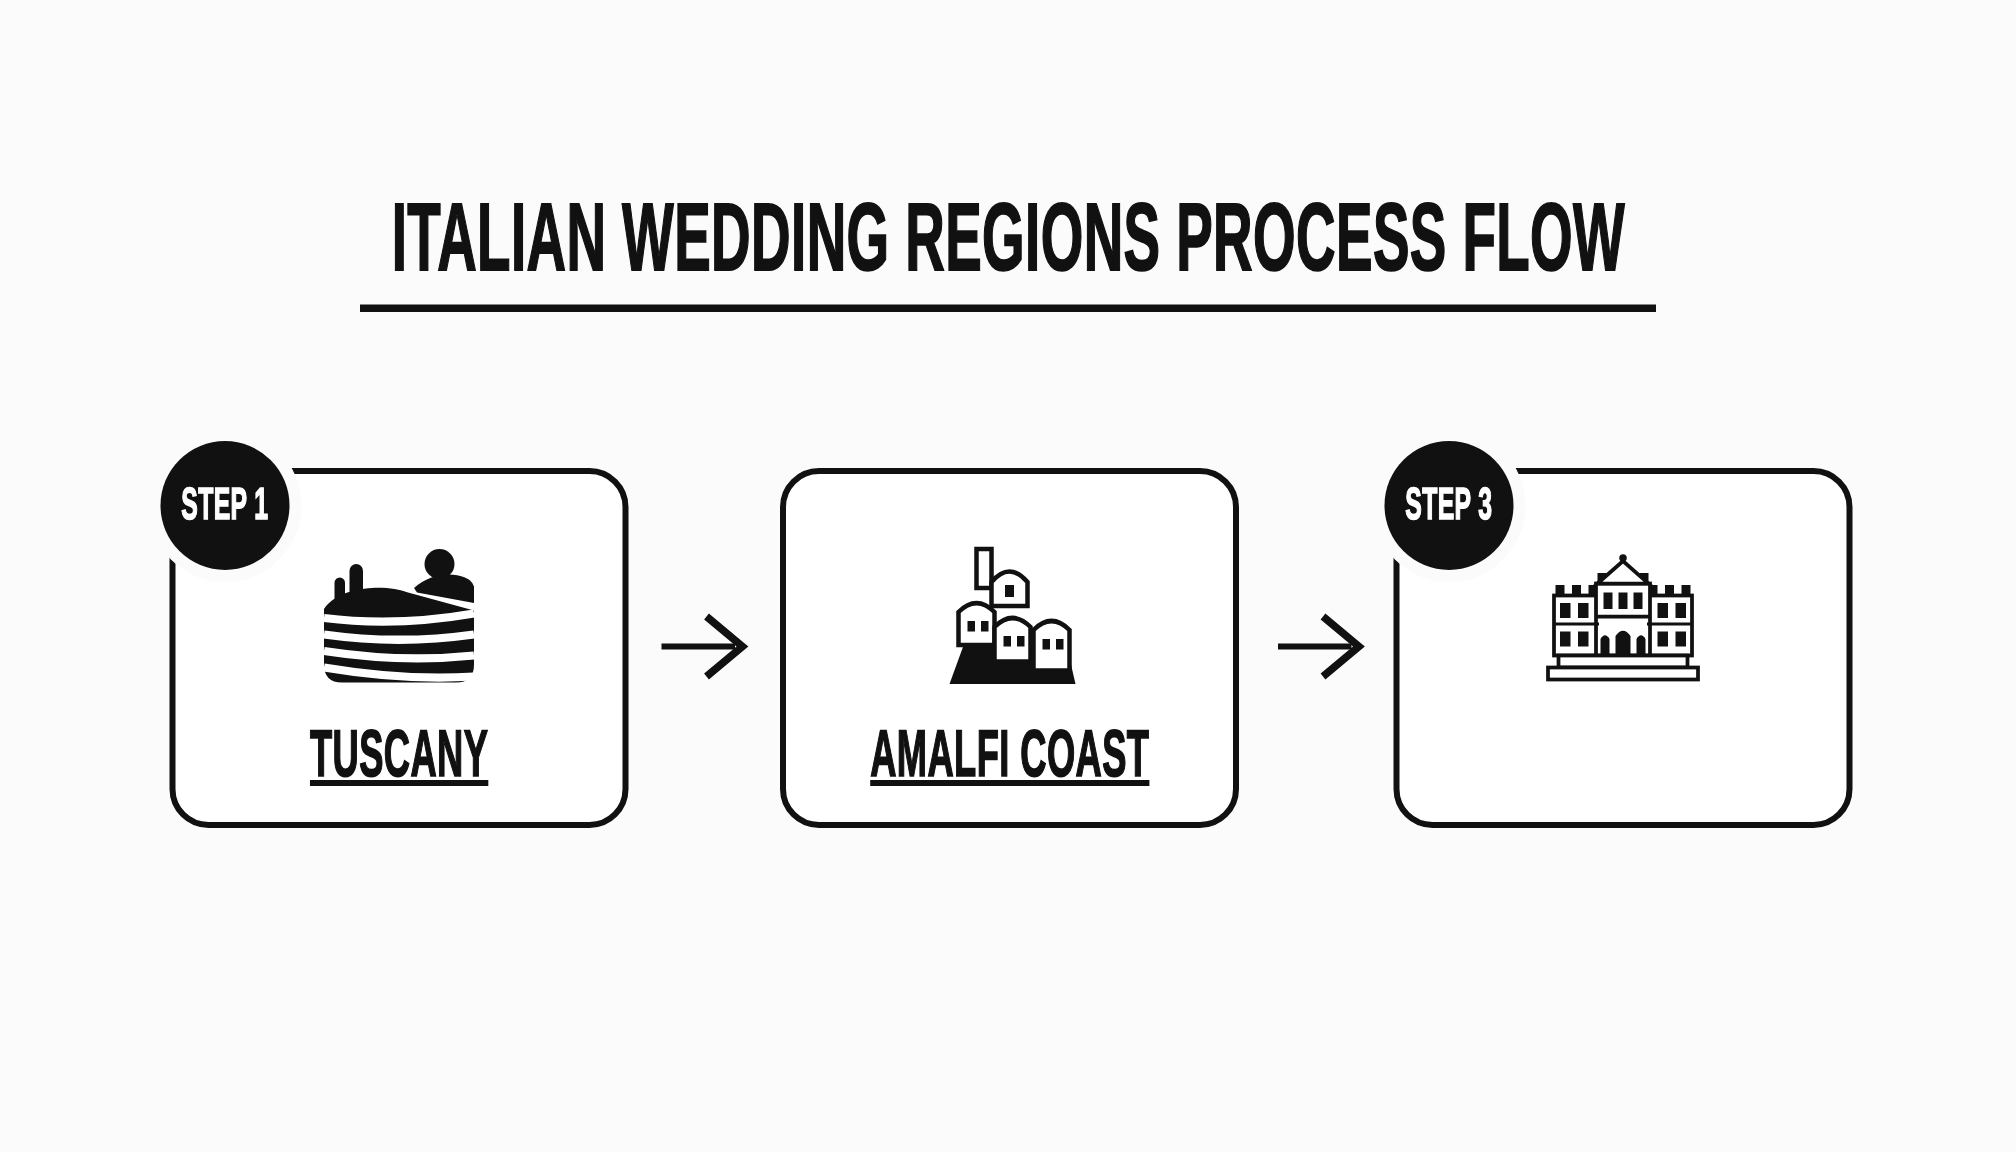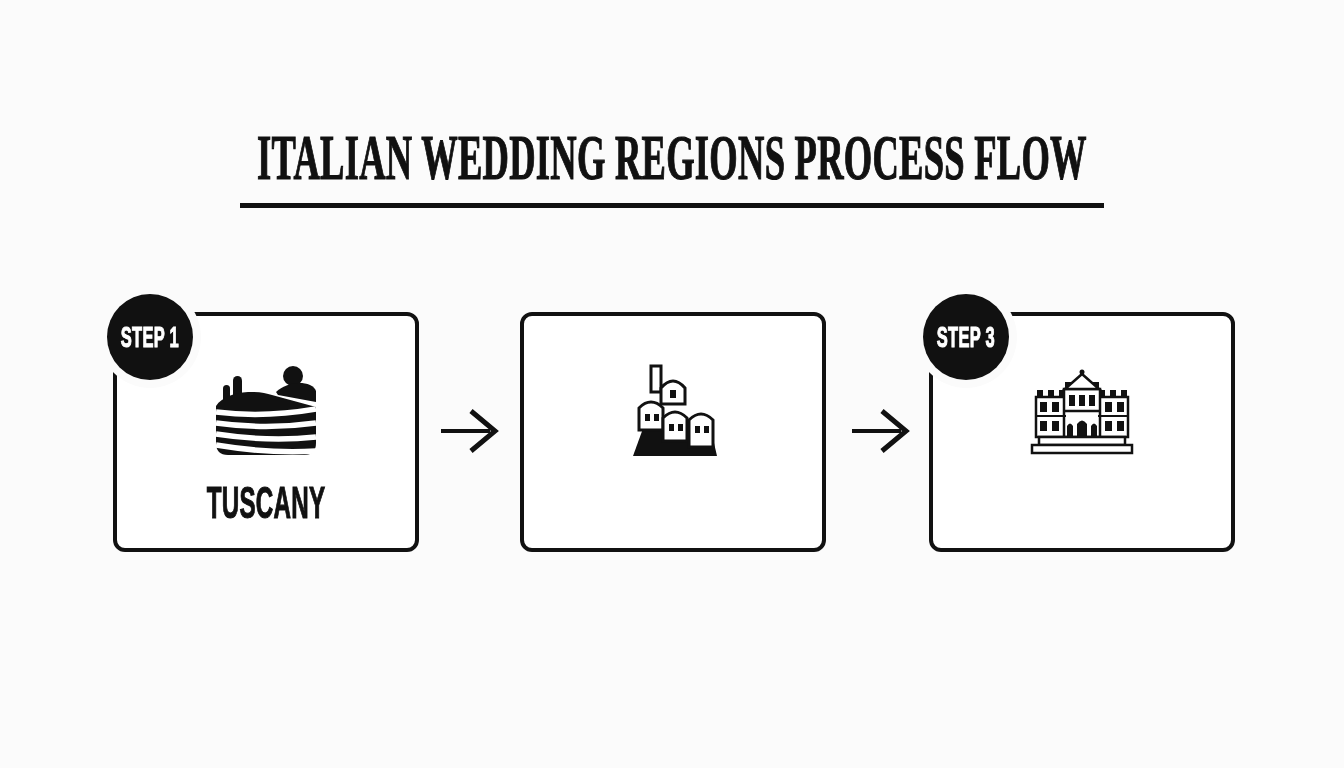--- a/index.html
+++ b/index.html
@@ -34,35 +34,34 @@
     font-weight:700;
     letter-spacing:0.5px;
     -webkit-text-stroke:1.2px currentColor;
   }
   .title{
     position:absolute;top:126px;left:0;width:1344px;height:64px;
     margin:0;
     display:flex;justify-content:center;align-items:flex-end;
     font-size:64px;line-height:64px;
     color:var(--ink);
-    font-family:Liberation Serif, serif;
   }
   .title-underline{
     position:absolute;top:203px;left:50%;
     transform:translateX(-50%);
     width:864px;height:5px;
     background:var(--ink);
   }
   .card{
     position:absolute;top:312px;
     width:306px;height:240px;
     box-sizing:border-box;
     background:var(--card-bg);
     border:4px solid var(--ink);
-    border-radius:12px;
+    border-radius:26px;
   }
   .card-1{left:113px;}
   .card-2{left:520px;}
   .card-3{left:929px;}
   .badge{
     position:absolute;left:-10px;top:-22px;
     width:86px;height:86px;border-radius:50%;
     background:var(--ink);color:#ffffff;
     display:flex;align-items:center;justify-content:center;
     font-size:30px;line-height:30px;
@@ -70,20 +69,21 @@
   }
   .icon-wrap{
     position:absolute;top:48px;left:50%;
     transform:translateX(-50%);
   }
   .card-label{
     position:absolute;top:165px;left:0;width:100%;height:44px;
     display:flex;justify-content:center;
     font-size:44px;line-height:44px;
     color:var(--ink);
+    text-decoration:underline;
   }
   .arrow{
     position:absolute;top:406px;width:62px;height:50px;
   }
   .arrow-1{left:438px;}
   .arrow-2{left:849px;}
   svg{display:block;}
 </style>
 </head>
 <body>
@@ -135,20 +135,23 @@
         <rect x="22" y="50" width="5" height="7" fill="#111"></rect>
         <rect x="31" y="50" width="5" height="7" fill="#111"></rect>
         <path d="M40,77 L40,54 Q52,42 64,54 L64,77 Z" fill="#fff" stroke="#111" stroke-width="3"></path>
         <rect x="46" y="60" width="5" height="7" fill="#111"></rect>
         <rect x="55" y="60" width="5" height="7" fill="#111"></rect>
         <path d="M66,83 L66,56 Q78,44 90,56 L90,83 Z" fill="#fff" stroke="#111" stroke-width="3"></path>
         <rect x="72" y="62" width="5" height="7" fill="#111"></rect>
         <rect x="81" y="62" width="5" height="7" fill="#111"></rect>
       </svg>
     </div>
+    <div class="card-label">
+      <span class="cond">AMALFI COAST</span>
+    </div>
   </section>
 
   <div class="arrow arrow-2">
     <svg width="62" height="50" viewBox="0 0 62 50">
       <path d="M3,25 H52" stroke="#111" stroke-width="4" fill="none"></path>
       <path d="M33,5 L57,25 L33,45" stroke="#111" stroke-width="5" fill="none"></path>
     </svg>
   </div>
 
   <section class="card card-3">

